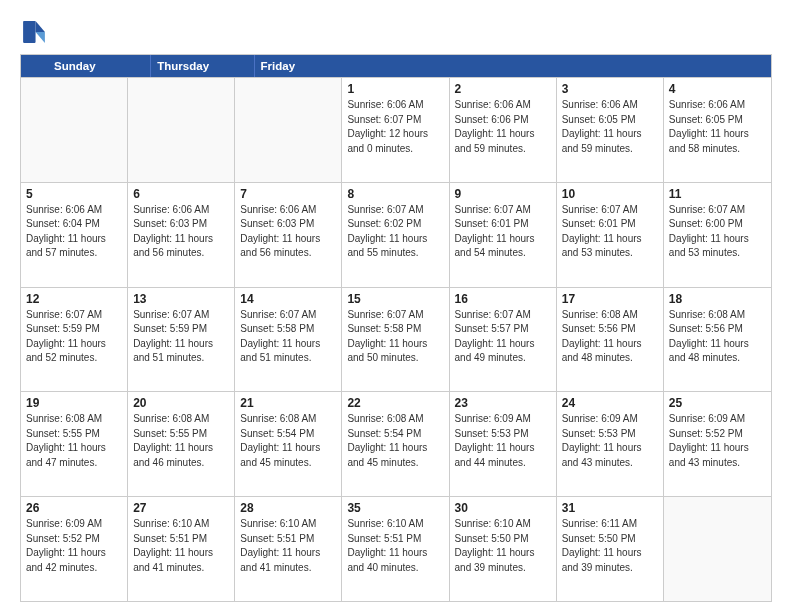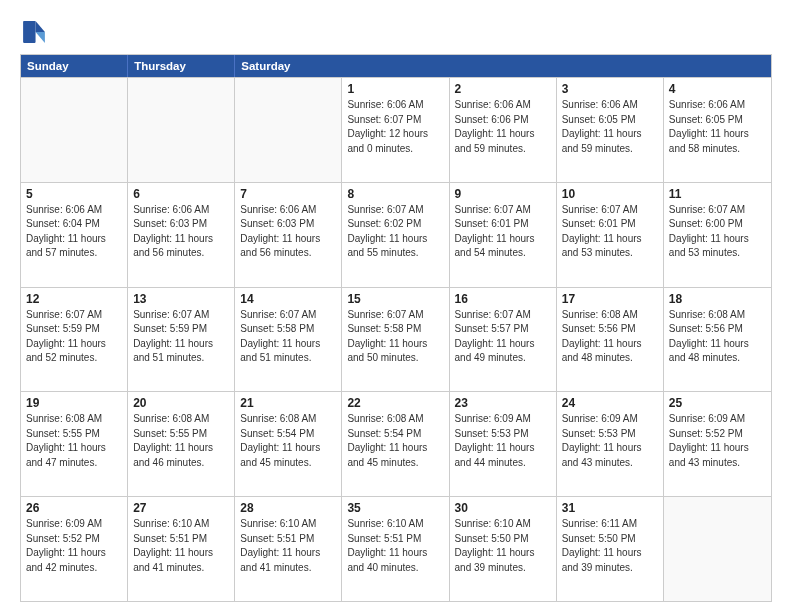--- a/index.html
+++ b/index.html
@@ -58,20 +58,21 @@
     .calendar {
       flex: 1;
       display: flex;
       flex-direction: column;
       border: 1px solid #ccc;
     }
     .cal-header {
       display: grid;
       grid-template-columns: repeat(7, 1fr);
       background: #2855a0;
+      padding-left: 27px;
     }
     .cal-header-cell {
       color: #fff;
       font-size: 11.5px;
       font-weight: bold;
       padding: 5px 6px;
       text-align: left;
       border-right: 1px solid #4a72c4;
     }
     .cal-header-cell:last-child { border-right: none; }
@@ -128,21 +129,21 @@
     <div class="title-block">
       <div class="month-title"></div>
       <div class="subtitle"></div>
     </div>
   </div>
 
   <div class="calendar">
     <div class="cal-header">
     <div class="cal-header-cell">Sunday</div>
         <div class="cal-header-cell">Thursday</div>
-        <div class="cal-header-cell">Saturday</div>
+        <div class="cal-header-cell">Friday</div>
       </div>
     <div class="cal-body">
     <div class="cal-row">
           <div class="cal-cell empty"></div>
           <div class="cal-cell empty"></div>
           <div class="cal-cell empty"></div>
           <div class="cal-cell">
             <div class="cell-day">1</div>
             <div class="cell-info">Sunrise: 6:06 AM<br>Sunset: 6:07 PM<br>Daylight: 12 hours and 0 minutes.</div>
           </div>

